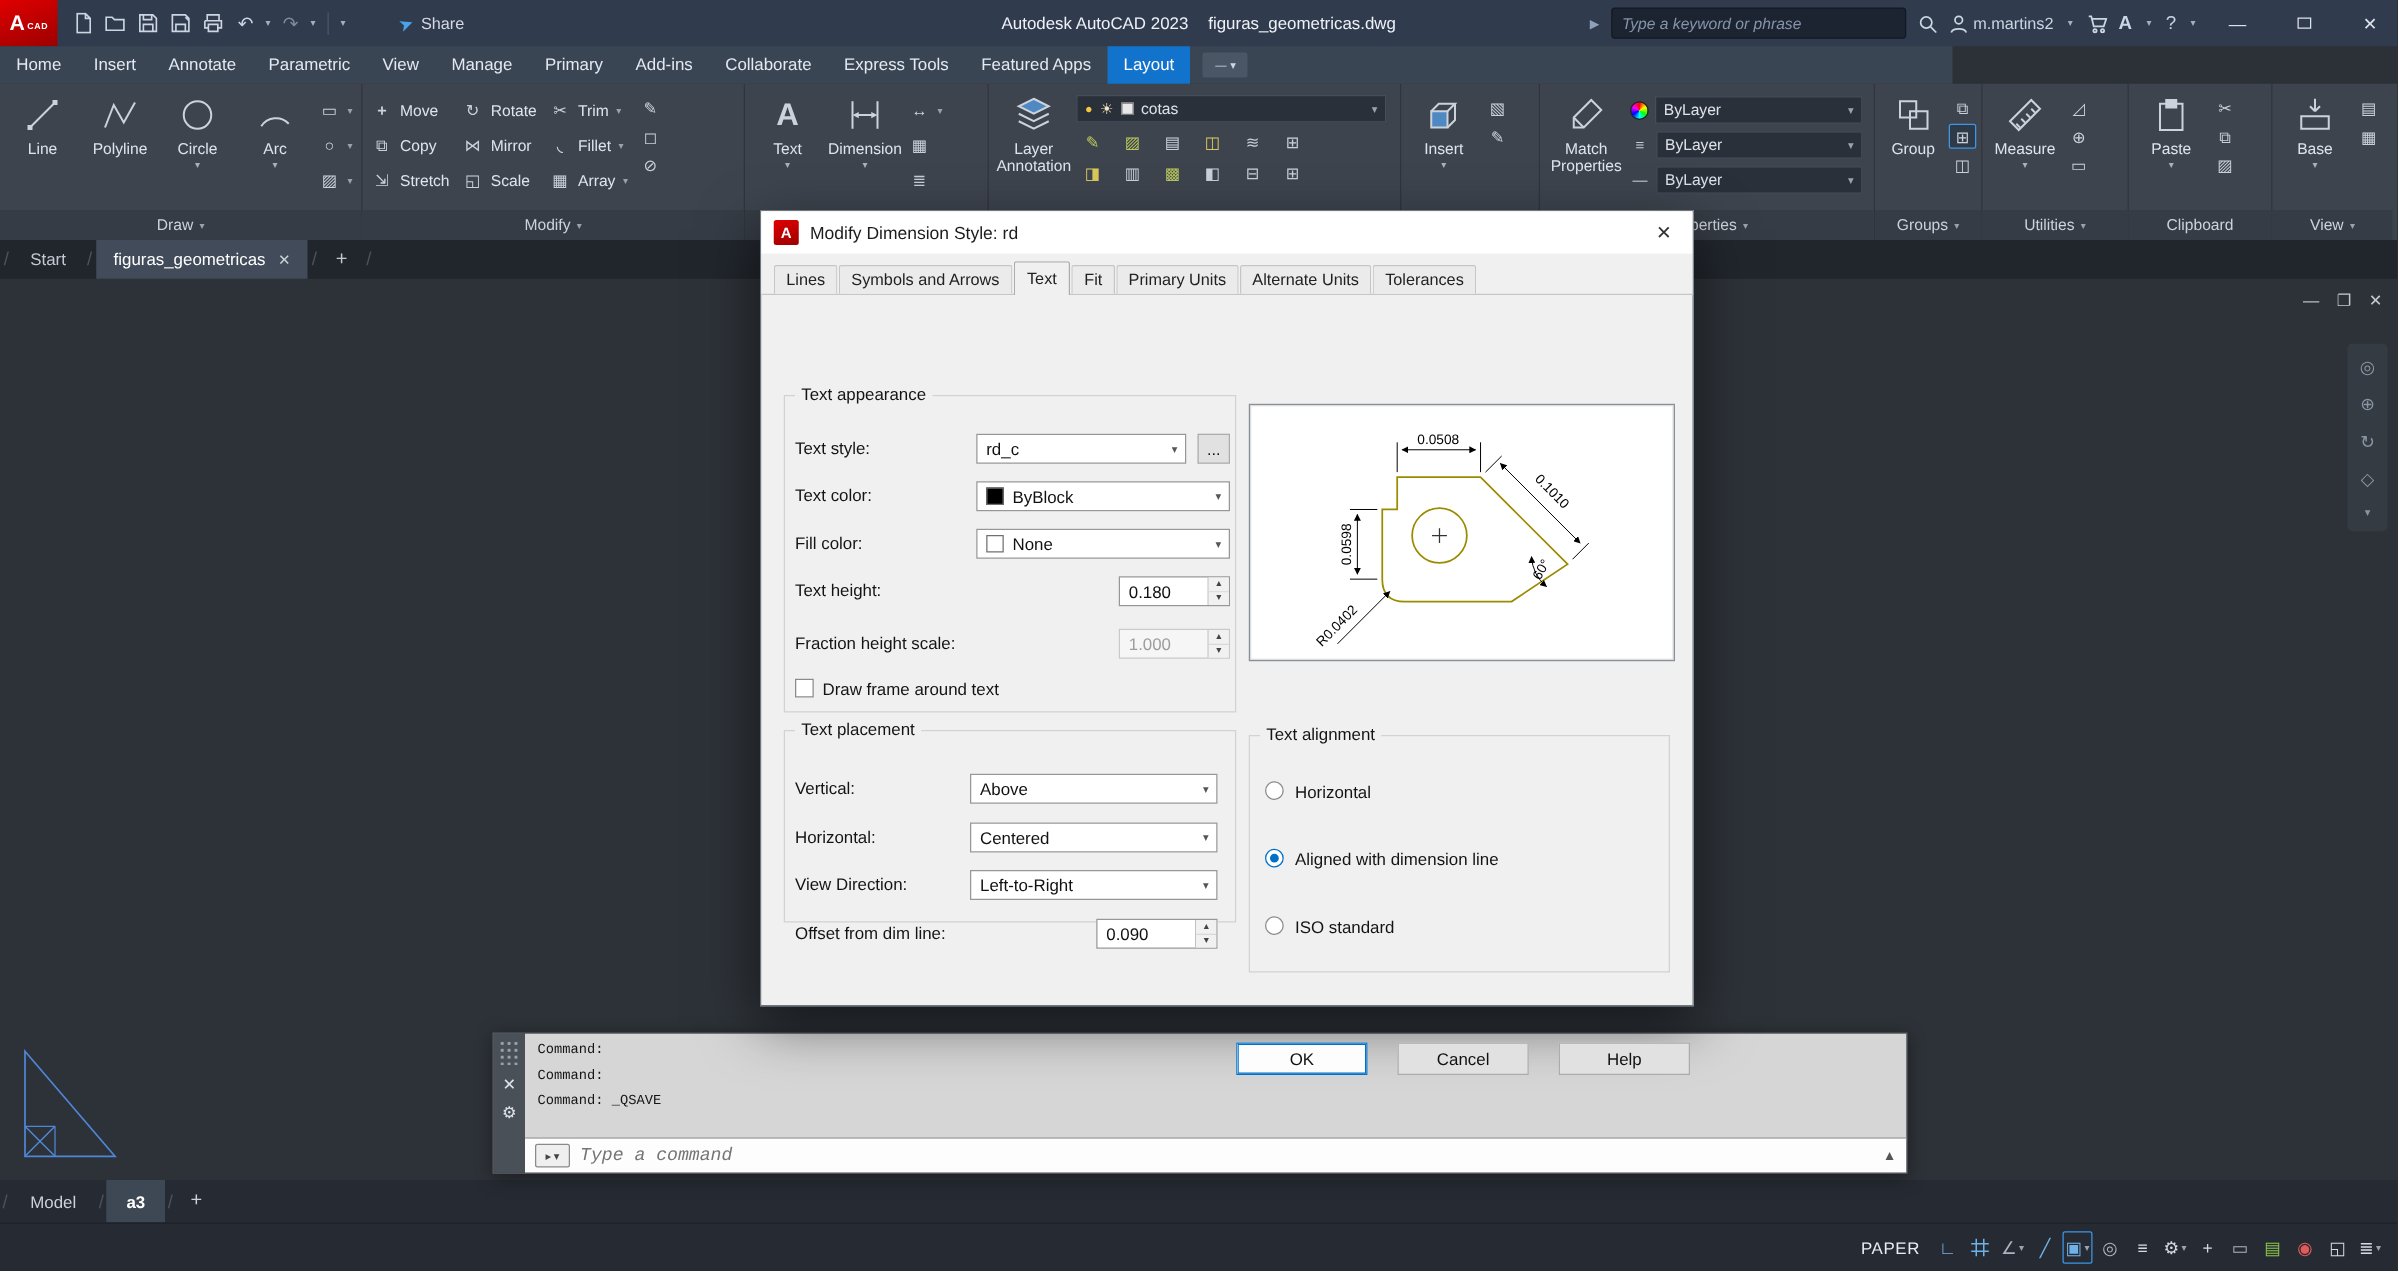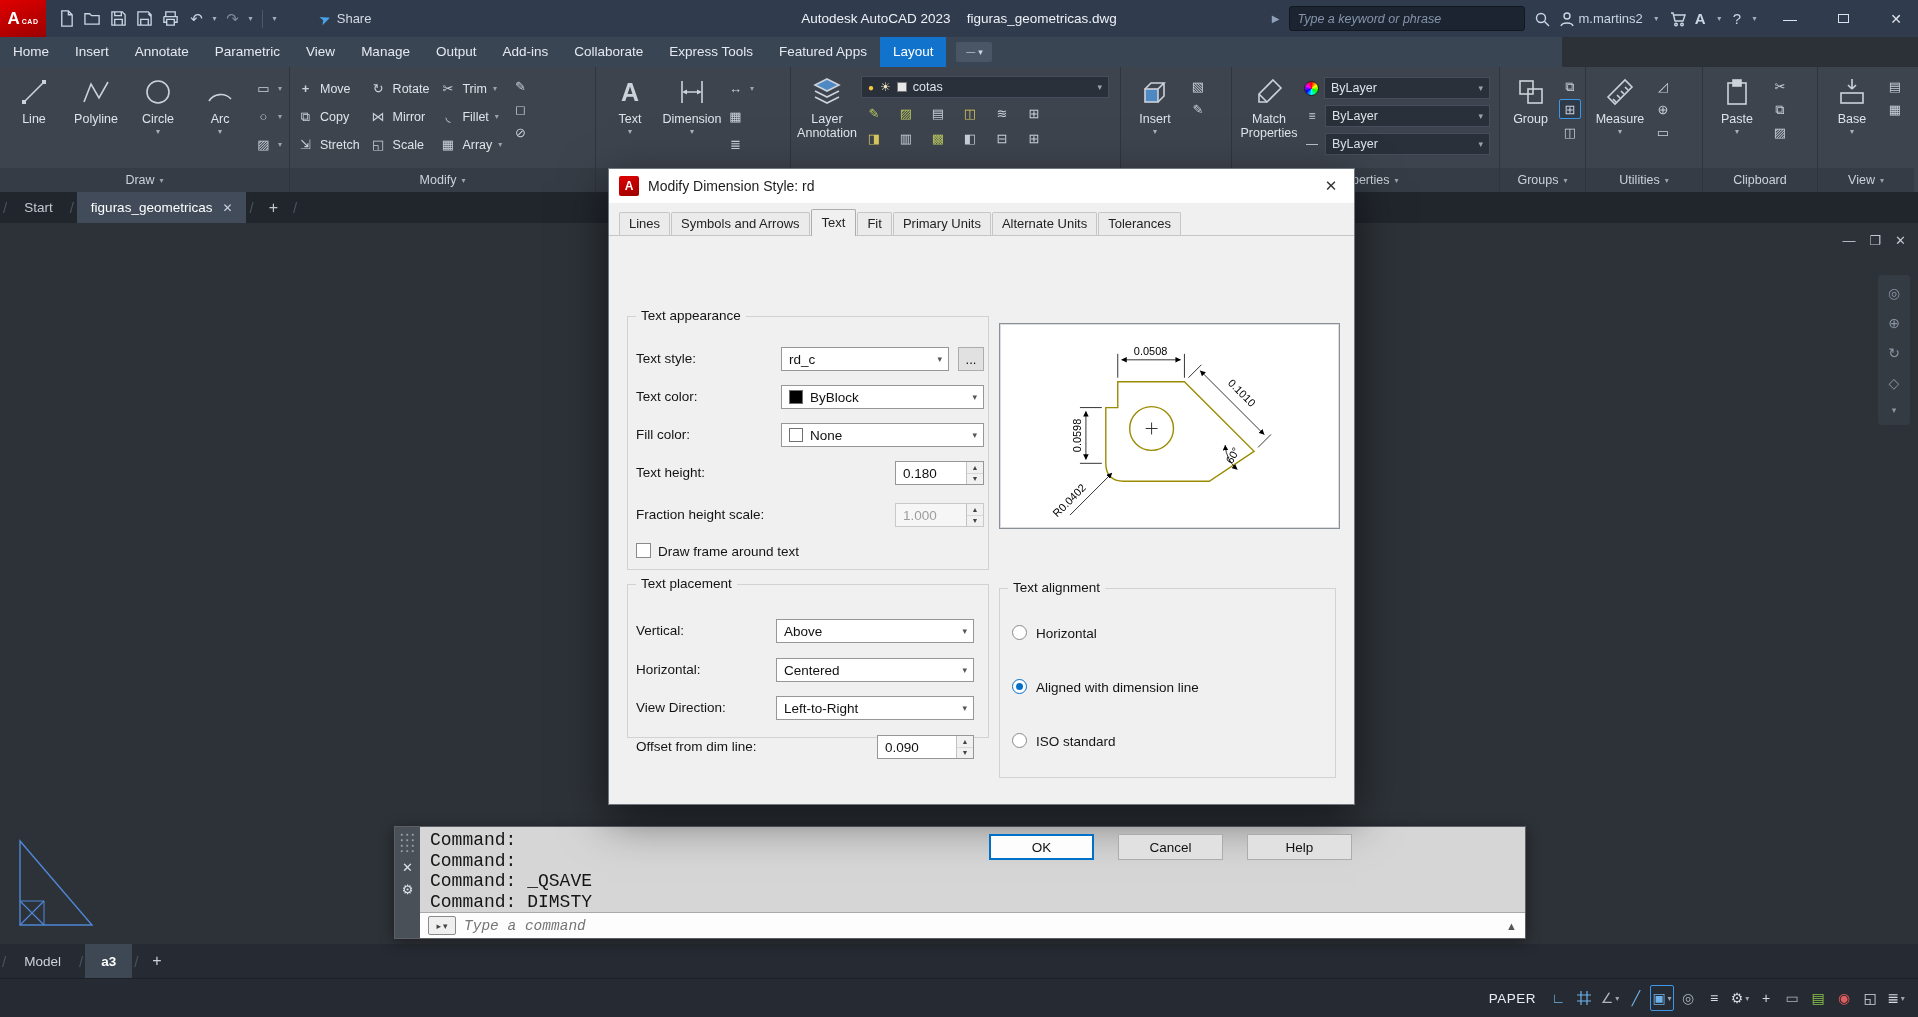--- a/index.html
+++ b/index.html
@@ -64,21 +64,21 @@
 
 #canvas{position:absolute;left:0;top:223px;width:1918px;height:721px;background:#2d3238;z-index:1}
 .wctl{position:absolute;right:12px;top:10px;display:flex;gap:14px;color:#c2c9d2;font-size:13px;align-items:center}
 .navbar{position:absolute;right:8px;top:52px;width:32px;background:rgba(62,70,82,.45);border-radius:4px;display:flex;flex-direction:column;align-items:center;gap:14px;padding:10px 0;color:#8a95a4;font-size:14px}
 
 #cmdline{position:absolute;left:394px;top:826px;width:1132px;height:113px;display:flex;z-index:30;border:1px solid #5c6065;box-shadow:0 3px 14px rgba(0,0,0,.4)}
 .cgrip{width:25px;background:#4a5058;display:flex;flex-direction:column;align-items:center;padding-top:5px;gap:9px}
 .cgrip .dots{width:17px;height:20px;background-image:radial-gradient(#9aa1ab 1.1px,transparent 1.3px);background-size:5.5px 5.5px}
 .cgrip .gi{color:#dfe3e9;font-size:13px;line-height:1}
 .cmain{flex:1;display:flex;flex-direction:column;min-width:0}
-.chist{flex:1;background:#d6d6d6;font-family:"Liberation Mono",monospace;font-size:18px;color:#151515;padding:3px 0 0 10px;line-height:20.5px}
+.chist{flex:1;background:#d6d6d6;font-family:"Liberation Mono",monospace;font-size:11px;color:#151515;padding:3px 0 0 10px;line-height:20.5px}
 .cinput{height:28px;background:#fdfdfd;display:flex;align-items:center;padding:0 8px;gap:8px;border-top:1px solid #a8a8a8}
 .cibox{width:28px;height:19px;border:1px solid #8a8a8a;background:#efefef;display:flex;align-items:center;justify-content:center;gap:2px;font-size:9px;color:#444;border-radius:2px}
 .cinput input{flex:1;border:none;outline:none;background:transparent;font-style:italic;font-family:"Liberation Mono",monospace;font-size:14.5px;color:#6d6d6d}
 .cup{color:#555;font-size:11px}
 
 #layouttabs{position:absolute;left:0;top:944px;width:1918px;height:34px;background:#262b33;display:flex;align-items:stretch;color:#ccd2da;font-size:13.5px;z-index:10}
 .ltab{padding:0 16px;display:flex;align-items:center}
 .ltab.active{background:#3e4754;color:#fff;font-weight:bold}
 .lslash{display:flex;align-items:center;color:#4a525d;font-size:15px;padding:0 2px}
 .lplus{display:flex;align-items:center;padding:0 12px;font-size:16px}
@@ -208,21 +208,21 @@
   </div>
 </div>
 
 <div id="ribtabs">
   <span class="rtab">Home</span>
   <span class="rtab">Insert</span>
   <span class="rtab">Annotate</span>
   <span class="rtab">Parametric</span>
   <span class="rtab">View</span>
   <span class="rtab">Manage</span>
-  <span class="rtab">Output</span>
+  <span class="rtab">Primary</span>
   <span class="rtab">Add-ins</span>
   <span class="rtab">Collaborate</span>
   <span class="rtab">Express Tools</span>
   <span class="rtab">Featured Apps</span>
   <span class="rtab active">Layout</span>
   <span class="rtabx">
       <span>—</span>
       <span>▾</span>
     </span>
 </div>
@@ -624,21 +624,20 @@
   <div class="cgrip">
     <span class="dots"></span>
     <span class="gi">✕</span>
     <span class="gi">⚙</span>
   </div>
   <div class="cmain">
     <div class="chist">
       <div>Command:</div>
       <div>Command:</div>
       <div>Command: _QSAVE</div>
-      <div>Command: DIMSTY</div>
     </div>
     <div class="cinput">
       <span class="cibox">
           <span>▸</span>
           <span>▾</span>
         </span>
       <input placeholder="Type a command" style="">
       <span class="cup">▲</span>
     </div>
   </div>

